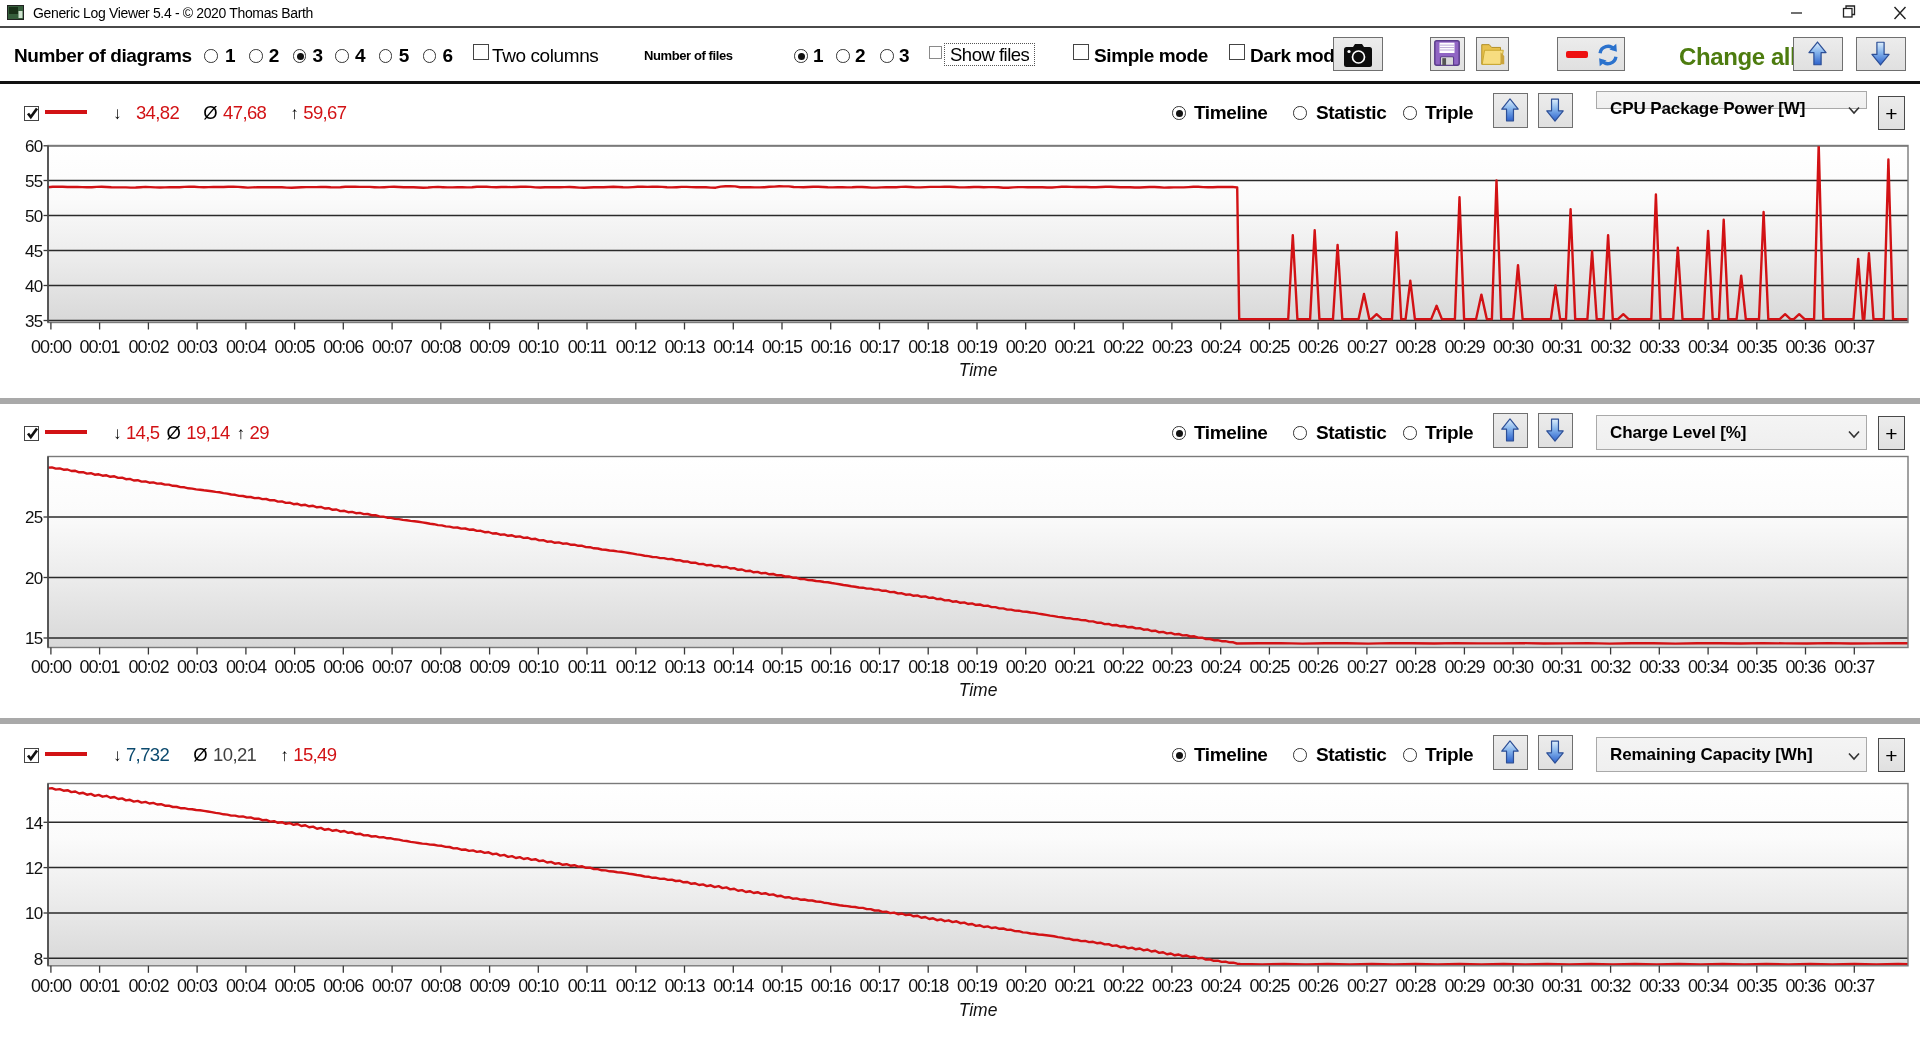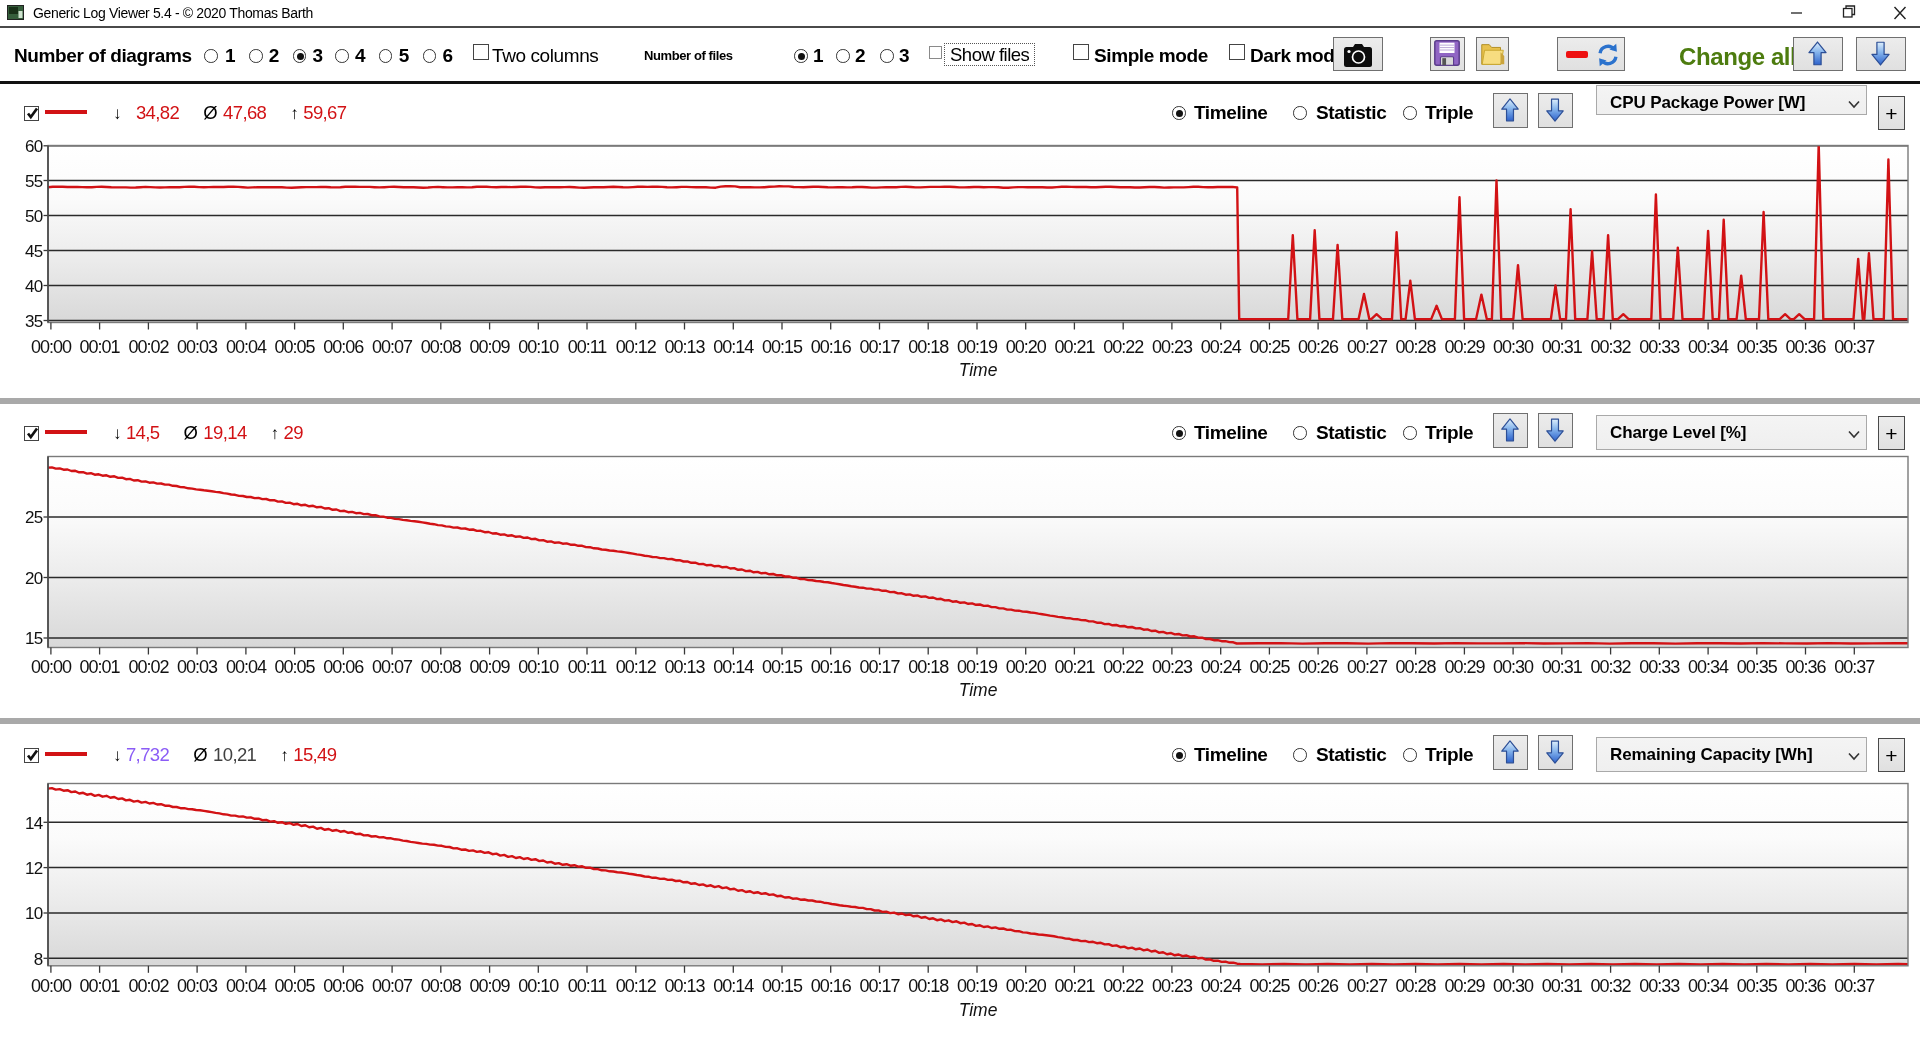--- a/index.html
+++ b/index.html
@@ -442,36 +442,36 @@
         </linearGradient>
       </defs>
       <polygon points="12,1.8 19.6,11.2 15.2,11.2 15.2,22 8.8,22 8.8,11.2 4.4,11.2" fill="url(#bluegrad)" stroke="#2d4f96" stroke-width="1.1" stroke-linejoin="round"></polygon>
     </svg>
   </div>
 <div class="abs btn" style="left:1538px;top:93px;width:35px;height:35px;">
     <svg width="26" height="26" viewBox="0 0 24 24" class="abs" style="left:2.5px;top:2.5px">
       <polygon points="12,22.2 19.6,12.8 15.2,12.8 15.2,2 8.8,2 8.8,12.8 4.4,12.8" fill="url(#bluegrad)" stroke="#2d4f96" stroke-width="1.1" stroke-linejoin="round"></polygon>
     </svg>
   </div>
-<div class="abs" style="left:1596px;top:85px;width:271px;height:30px;background:linear-gradient(#f4f4f4,#efefef);border:1.4px solid #a9a9a9;box-sizing:border-box">
+<div class="abs" style="left:1596px;top:91px;width:271px;height:18px;background:linear-gradient(#f4f4f4,#efefef);border:1.4px solid #a9a9a9;box-sizing:border-box">
     <div class="abs" style="left:13px;top:6.5px;font-size:17px;font-weight:700;letter-spacing:-0.1px;white-space:nowrap">CPU Package Power [W]</div>
     <svg width="14" height="9" viewBox="0 0 14 9" class="abs" style="left:250px;top:13.5px">
       <path d="M2 1.5 L7 7 L12 1.5" fill="none" stroke="#333" stroke-width="1.6"></path>
     </svg>
   </div>
 <div class="abs btn" style="left:1878px;top:96px;width:27px;height:34px;border-color:#4a4a4a">
     <div style="position:absolute;left:0;top:4.5px;width:100%;text-align:center;font-size:21px">+</div>
   </div>
 <div class="abs" style="left:24px;top:425.5px;width:15px;height:15px;border:1.2px solid #444;background:#fff;box-sizing:border-box">
     <svg width="14" height="15" viewBox="0 0 14 15" style="position:absolute;left:-0.5px;top:-1.5px">
       <path d="M3 8.5 L5.8 12 L12 3.5" fill="none" stroke="#111" stroke-width="2.7"></path>
     </svg>
   </div>
 <div class="abs" style="left:45px;top:429.5px;width:42px;height:4.2px;background:#d21215"></div>
-<div class="abs" style="left:113px;top:421.5px;display:flex;gap:24px;font-size:18.5px;letter-spacing:-0.6px;line-height:22px;white-space:nowrap">
+<div class="abs" style="left:113px;top:421.5px;display:flex;gap:7px;font-size:18.5px;letter-spacing:-0.6px;line-height:22px;white-space:nowrap">
     <span><span style="font-size:17px">↓</span><span style="color:#d21215;margin-left:5px">14,5</span></span>
     <span><span>Ø</span><span style="color:#d21215;margin-left:6px">19,14</span></span>
     <span><span style="font-size:17px">↑</span><span style="color:#d21215;margin-left:5px">29</span></span>
   </div>
 <div class="abs" style="left:1172px;top:426.0px;width:13.5px;height:13.5px;border:1.4px solid #333;border-radius:50%;background:#fff;box-sizing:border-box">
     <div class="abs" style="left:3.2px;top:3.2px;width:7px;height:7px;border-radius:50%;background:#111"></div>
   </div>
 <div class="abs" style="left:1194px;top:421.6px;font-size:19px;font-weight:700;color:#000;letter-spacing:-0.4px;white-space:nowrap;line-height:22.8px;">Timeline</div>
 <div class="abs" style="left:1293px;top:426.0px;width:13.5px;height:13.5px;border:1.4px solid #333;border-radius:50%;background:#fff;box-sizing:border-box"></div>
 <div class="abs" style="left:1316px;top:421.6px;font-size:19px;font-weight:700;color:#000;letter-spacing:-0.4px;white-space:nowrap;line-height:22.8px;">Statistic</div>
@@ -503,21 +503,21 @@
 <div class="abs btn" style="left:1878px;top:416px;width:27px;height:34px;border-color:#4a4a4a">
     <div style="position:absolute;left:0;top:4.5px;width:100%;text-align:center;font-size:21px">+</div>
   </div>
 <div class="abs" style="left:24px;top:747.5px;width:15px;height:15px;border:1.2px solid #444;background:#fff;box-sizing:border-box">
     <svg width="14" height="15" viewBox="0 0 14 15" style="position:absolute;left:-0.5px;top:-1.5px">
       <path d="M3 8.5 L5.8 12 L12 3.5" fill="none" stroke="#111" stroke-width="2.7"></path>
     </svg>
   </div>
 <div class="abs" style="left:45px;top:751.5px;width:42px;height:4.2px;background:#d21215"></div>
 <div class="abs" style="left:113px;top:743.5px;display:flex;gap:24px;font-size:18.5px;letter-spacing:-0.6px;line-height:22px;white-space:nowrap">
-    <span><span style="font-size:17px">↓</span><span style="color:#8b5cf6;margin-left:5px">7,732</span></span>
+    <span><span style="font-size:17px">↓</span><span style="color:#0c4a6e;margin-left:5px">7,732</span></span>
     <span><span>Ø</span><span style="color:#404040;margin-left:6px">10,21</span></span>
     <span><span style="font-size:17px">↑</span><span style="color:#d21215;margin-left:5px">15,49</span></span>
   </div>
 <div class="abs" style="left:1172px;top:748.0px;width:13.5px;height:13.5px;border:1.4px solid #333;border-radius:50%;background:#fff;box-sizing:border-box">
     <div class="abs" style="left:3.2px;top:3.2px;width:7px;height:7px;border-radius:50%;background:#111"></div>
   </div>
 <div class="abs" style="left:1194px;top:743.6px;font-size:19px;font-weight:700;color:#000;letter-spacing:-0.4px;white-space:nowrap;line-height:22.8px;">Timeline</div>
 <div class="abs" style="left:1293px;top:748.0px;width:13.5px;height:13.5px;border:1.4px solid #333;border-radius:50%;background:#fff;box-sizing:border-box"></div>
 <div class="abs" style="left:1316px;top:743.6px;font-size:19px;font-weight:700;color:#000;letter-spacing:-0.4px;white-space:nowrap;line-height:22.8px;">Statistic</div>
 <div class="abs" style="left:1403px;top:748.0px;width:13.5px;height:13.5px;border:1.4px solid #333;border-radius:50%;background:#fff;box-sizing:border-box"></div>

